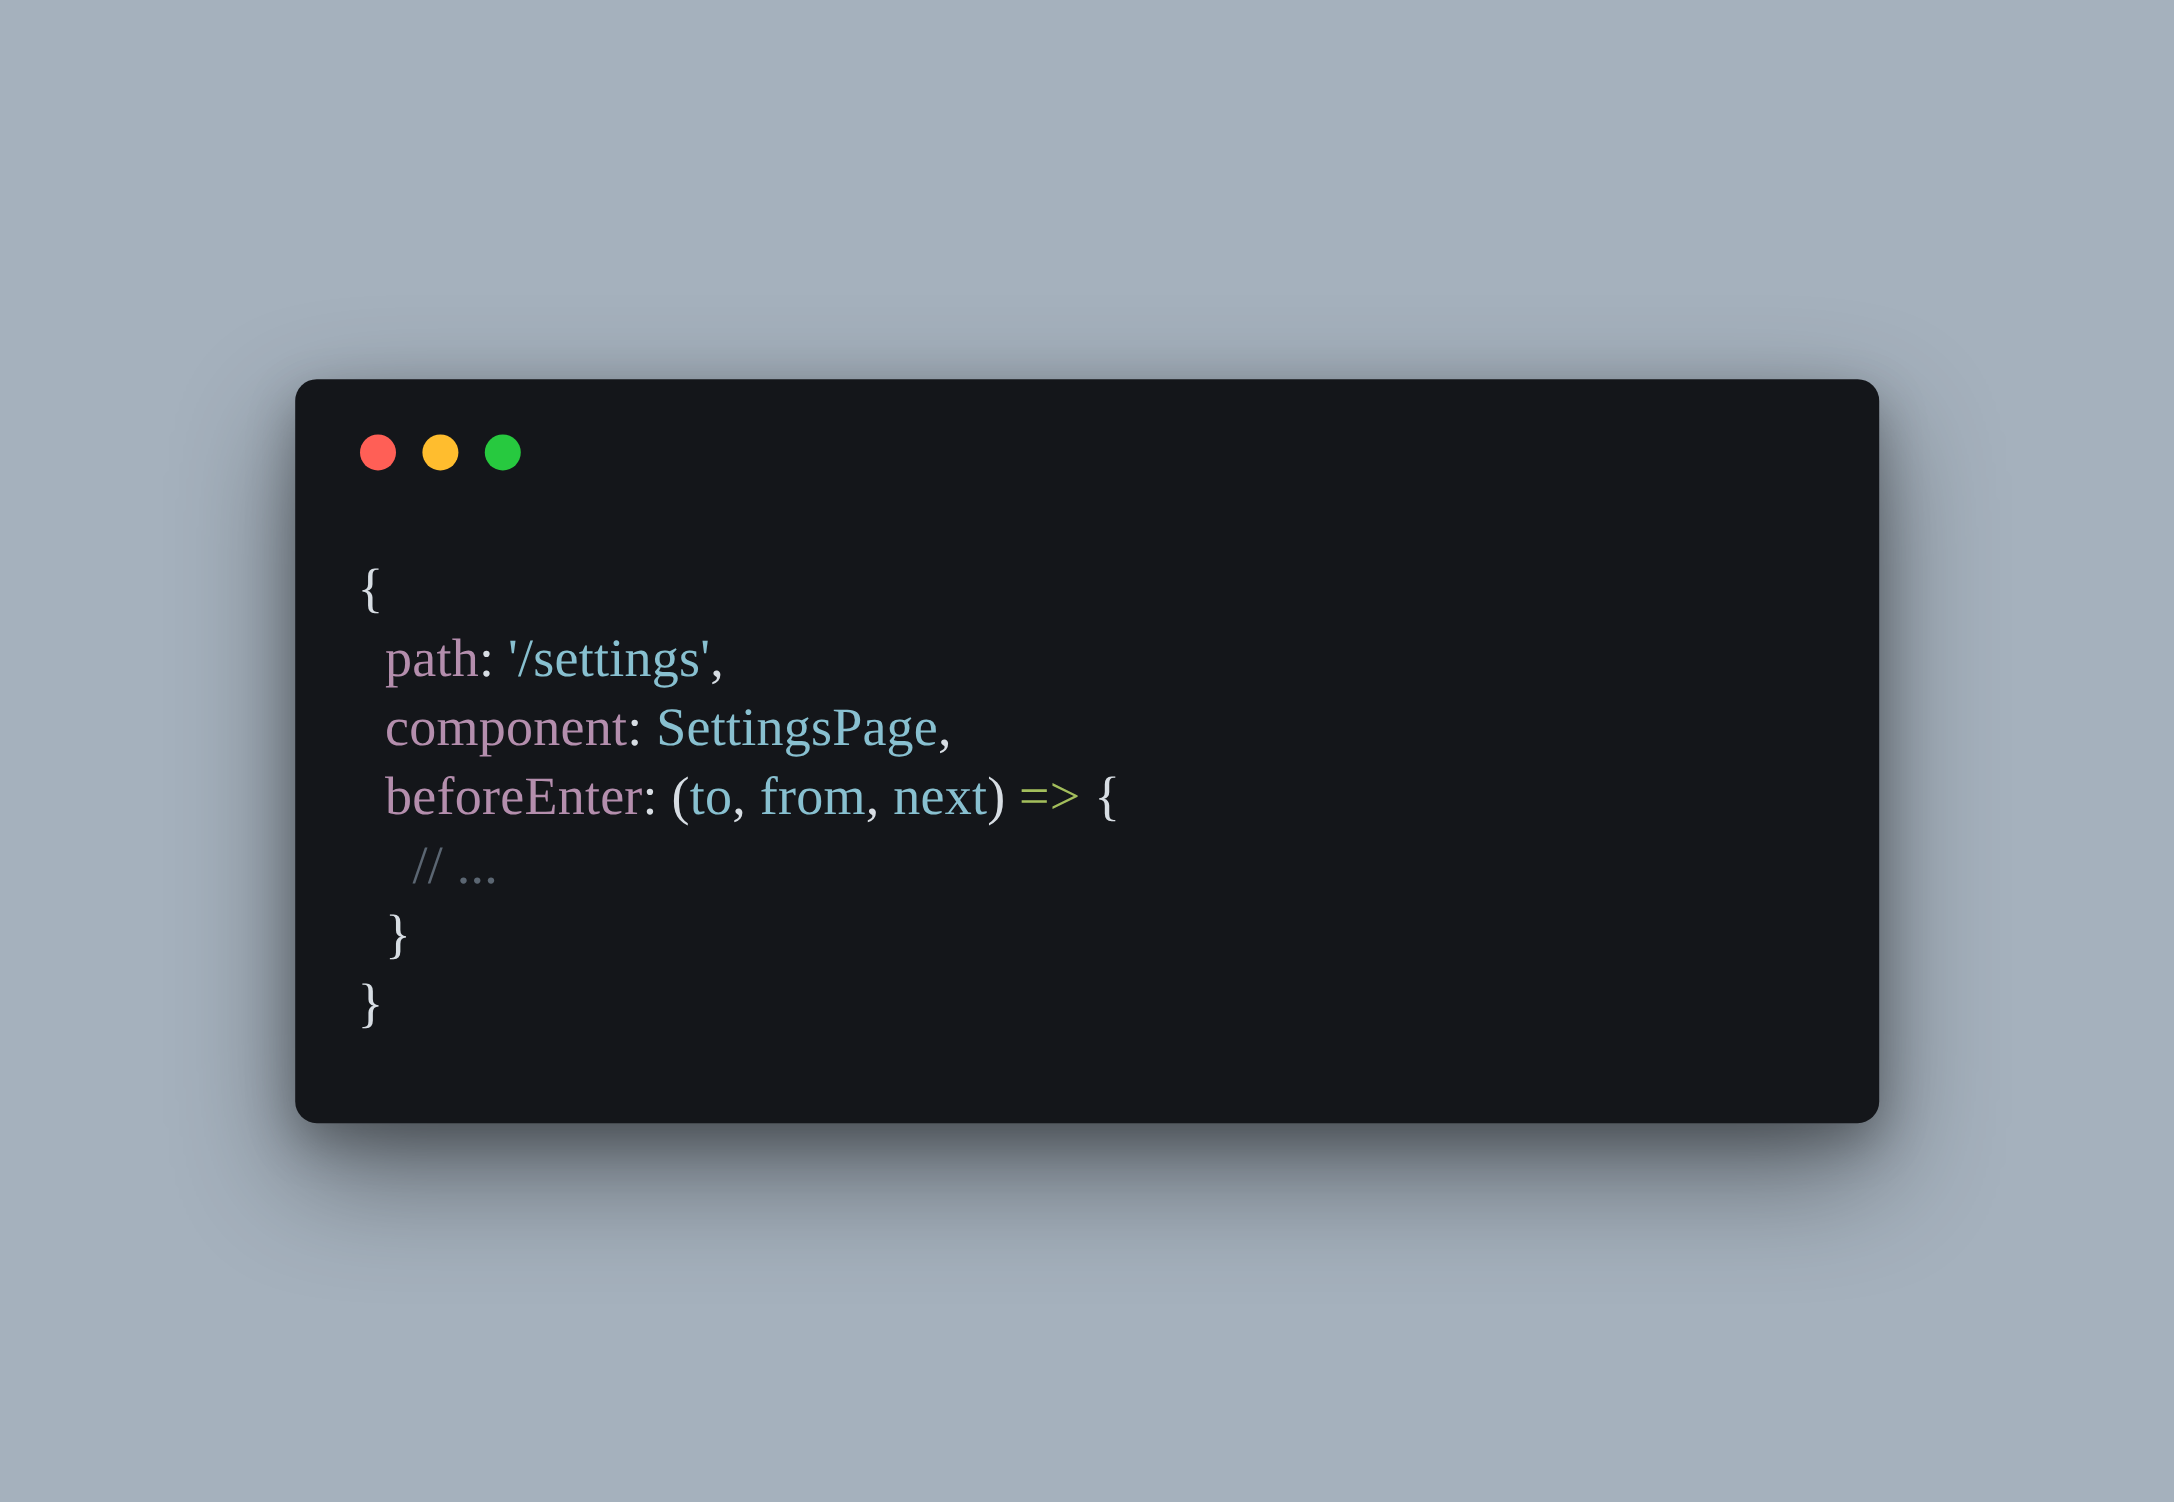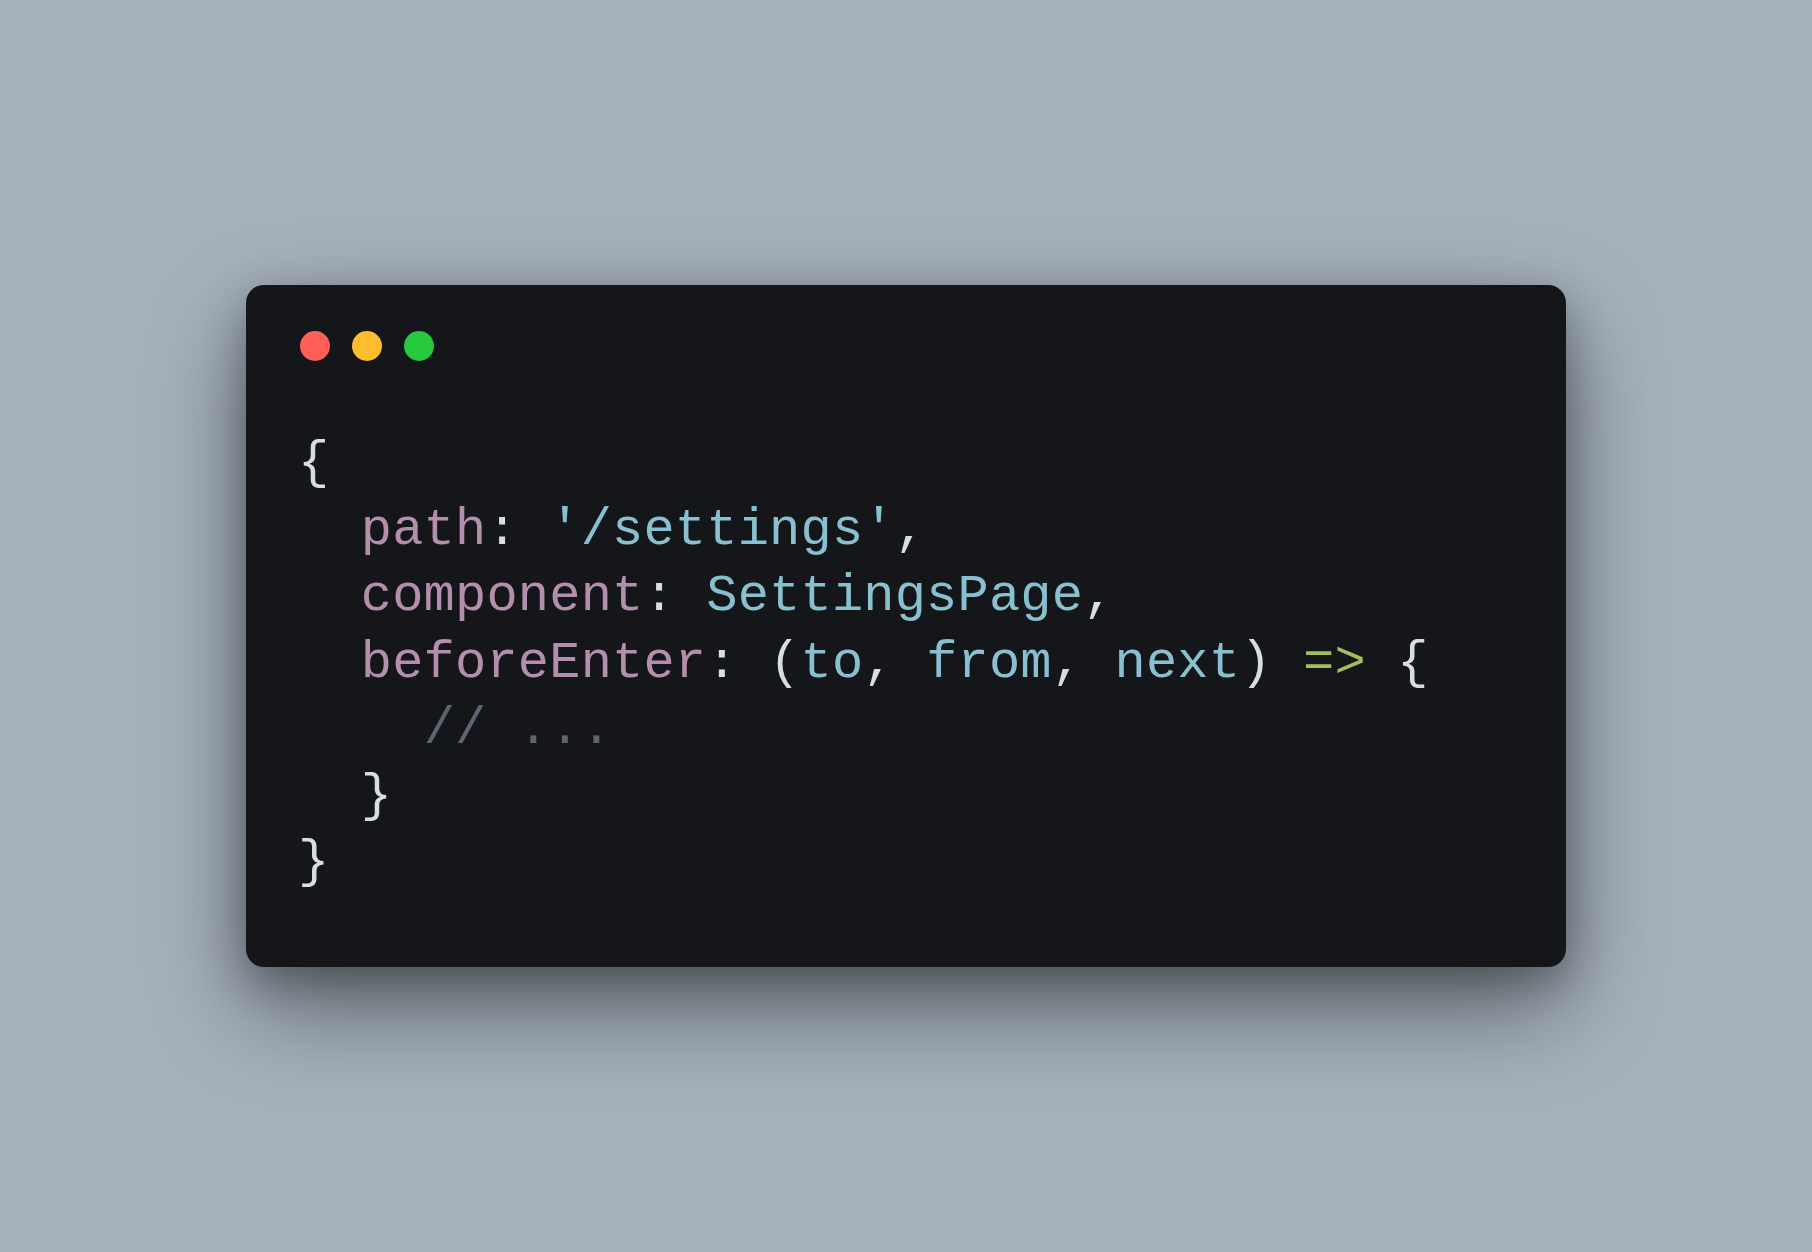--- a/index.html
+++ b/index.html
@@ -38,25 +38,26 @@
       width: 30px;
       height: 30px;
       border-radius: 50%;
     }
 
     .dot-close { background: #ff5f56; }
     .dot-min   { background: #ffbd2e; }
     .dot-max   { background: #27c93f; }
 
     .code {
-      font-size: 52px;
+      font-size: 45px;
       line-height: 1.28;
       white-space: pre;
       color: #d7dde3;
       letter-spacing: 0.2px;
+      font-family: Liberation Serif, serif;
     }
 
     .tok-punct   { color: #d7dde3; }
     .tok-key     { color: #b48ead; }
     .tok-string  { color: #88c0d0; }
     .tok-ident   { color: #88c0d0; }
     .tok-arrow   { color: #a3be5c; }
     .tok-comment { color: #5b6672; }
   </style>
 </head>

